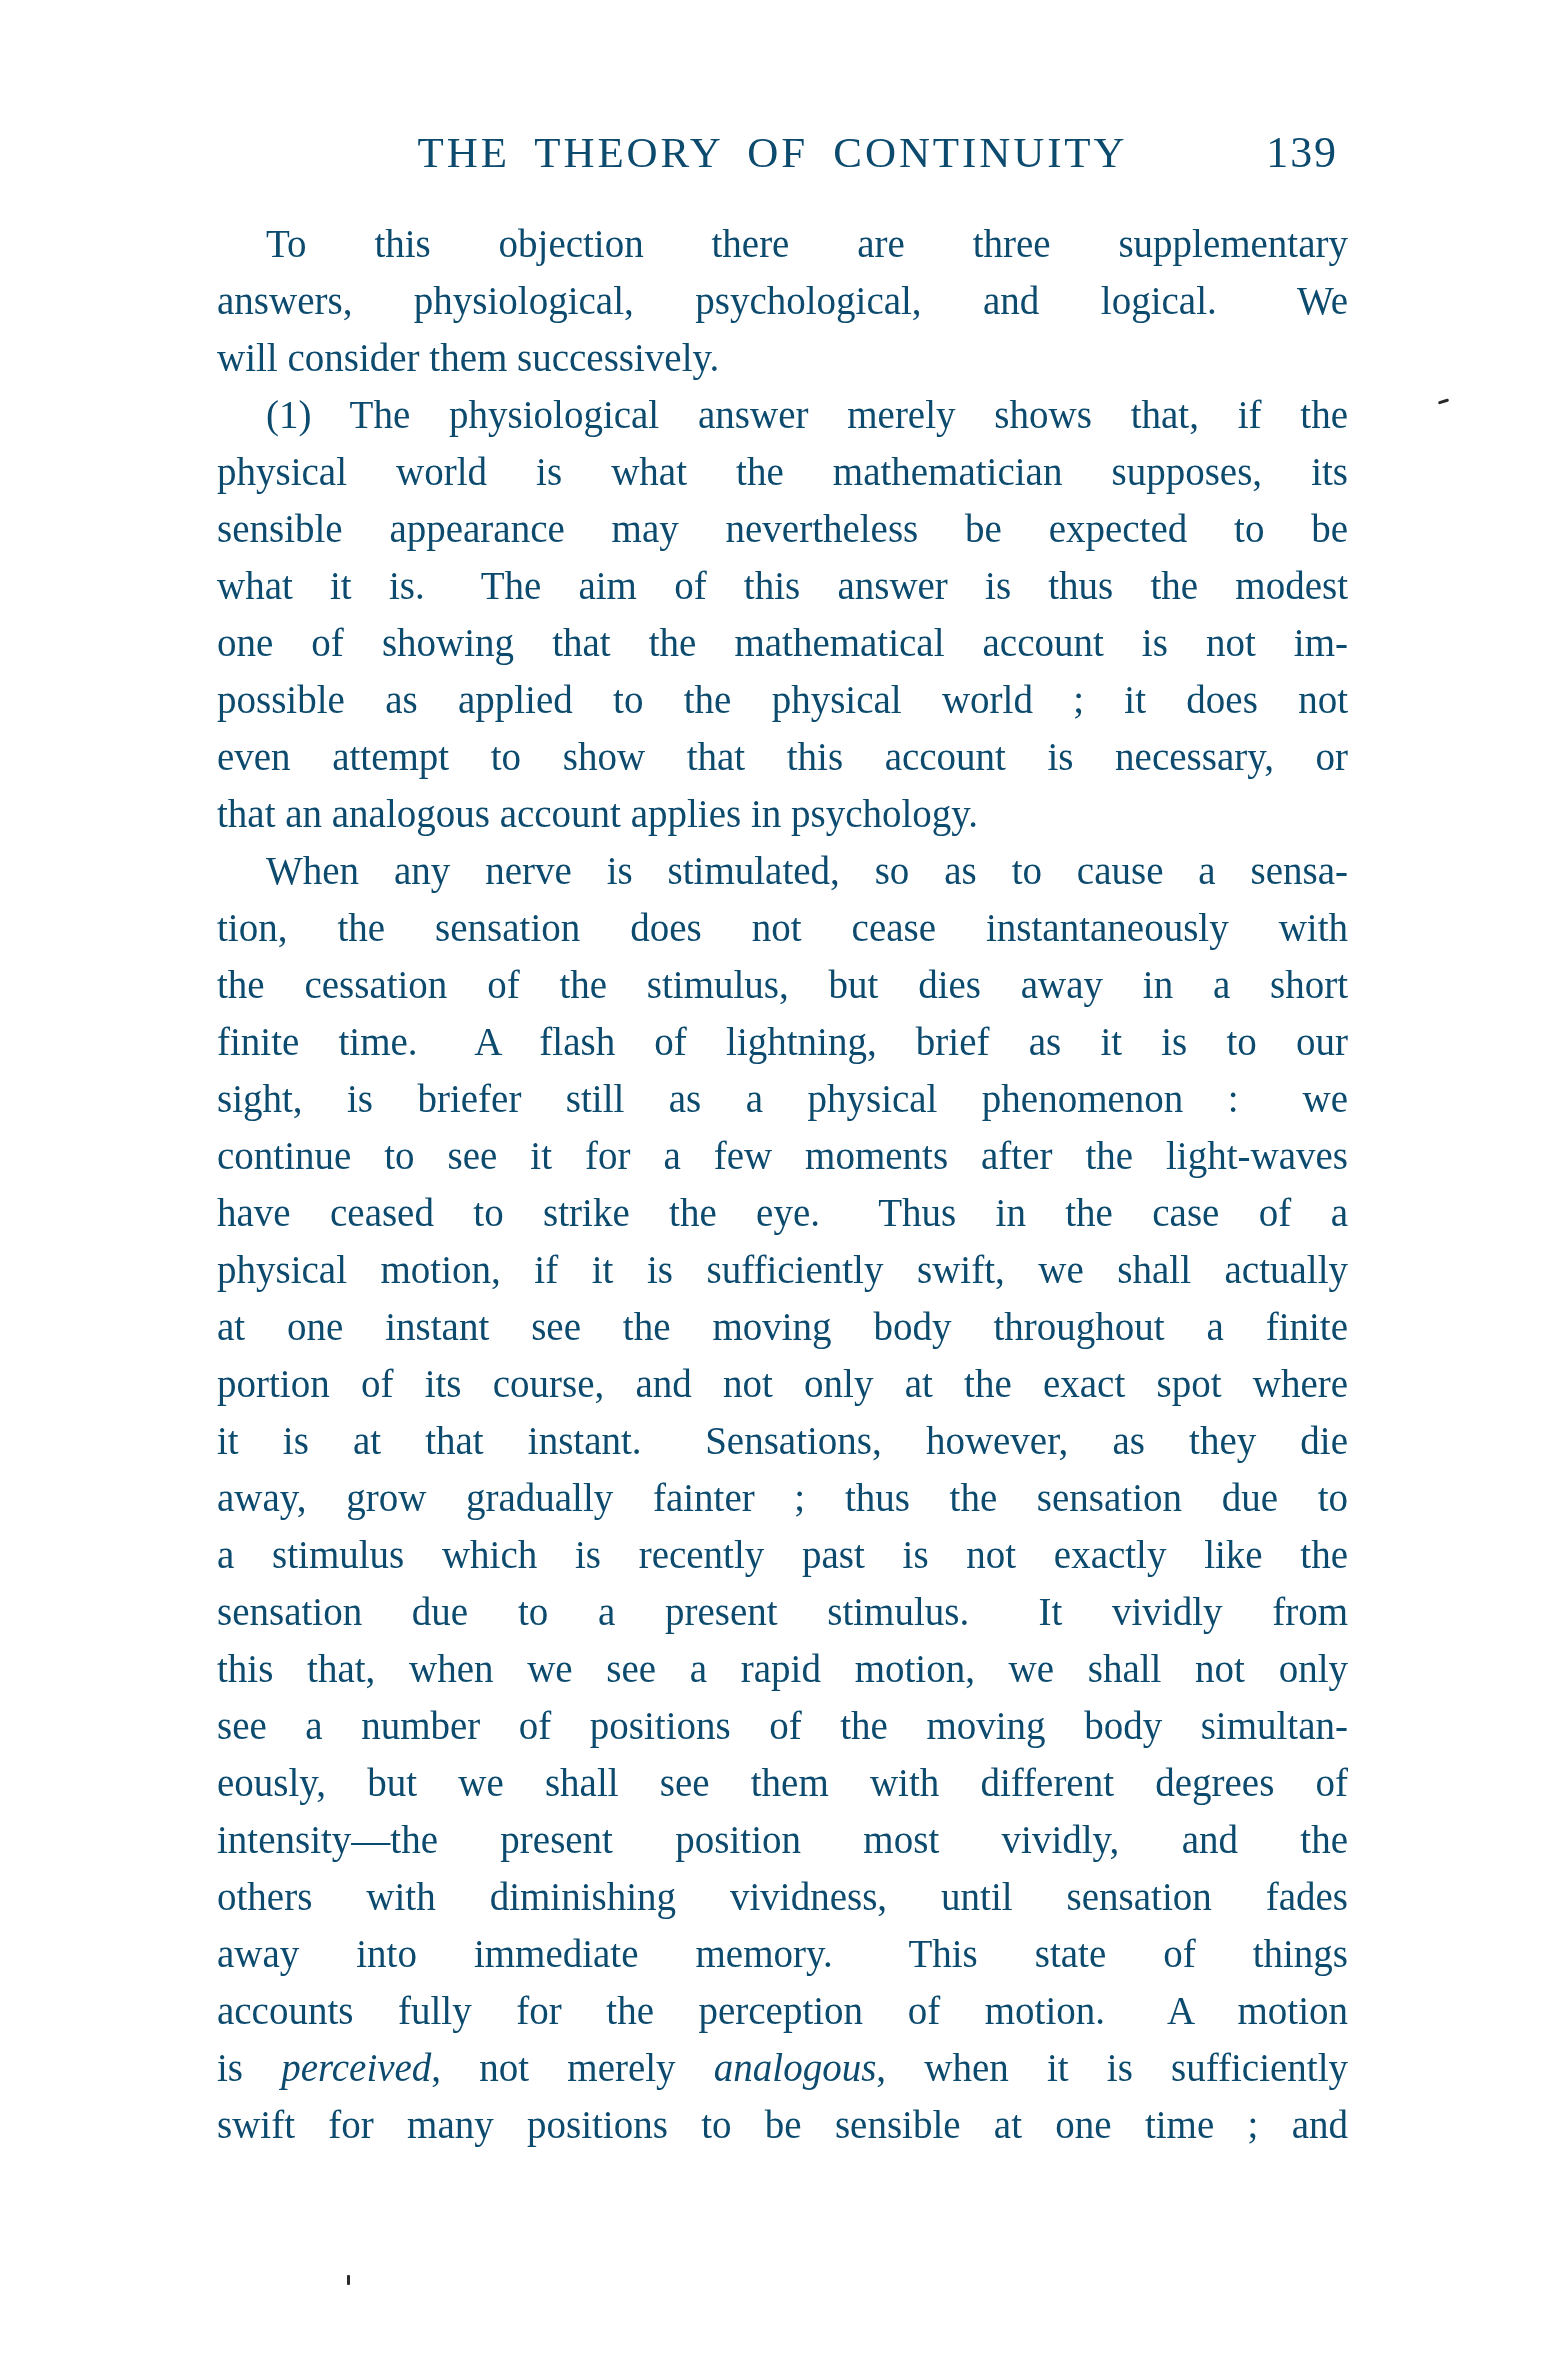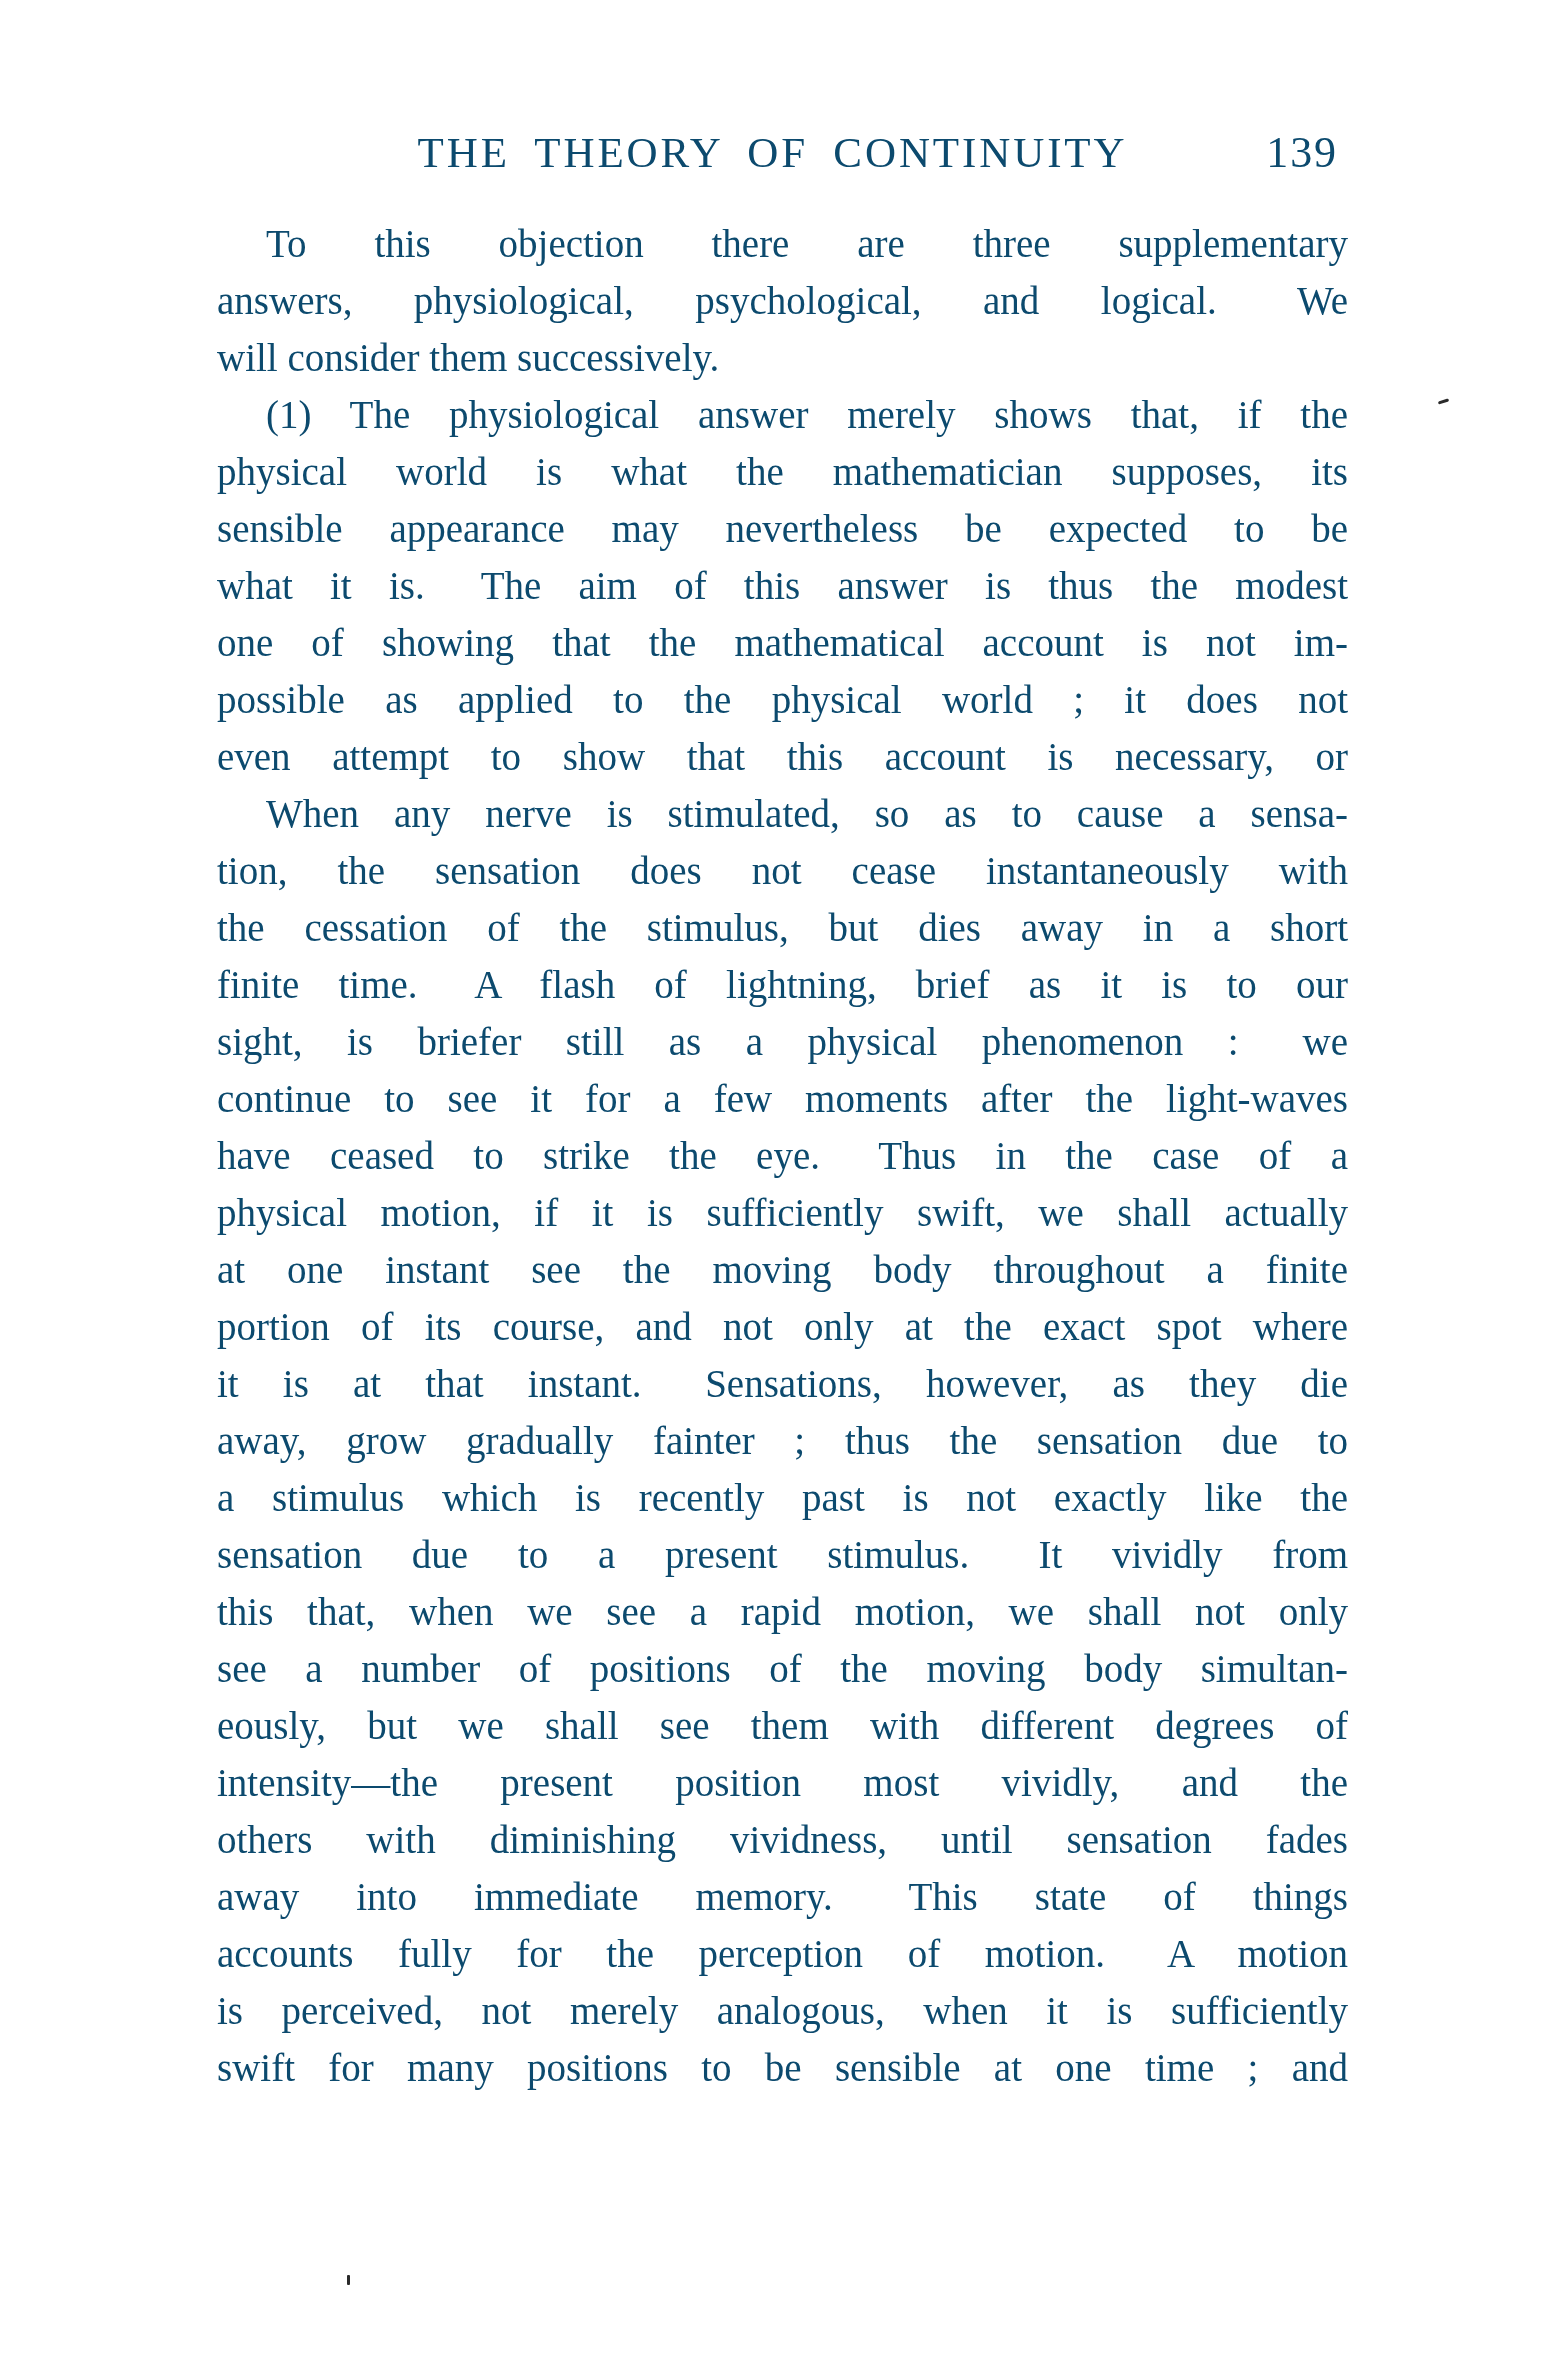--- a/index.html
+++ b/index.html
@@ -54,20 +54,21 @@
     text-align-last: justify;
     overflow: visible;
   }
   .line.indent {
     text-indent: 49px;
   }
   .line.flush {
     text-align-last: left;
   }
   .em {
+    font-style: italic;
   }
   .speck {
     position: absolute;
     background: #2a2a2a;
   }
   .speck-1 {
     left: 1438px;
     top: 400px;
     width: 10.7px;
     height: 2.9px;
@@ -96,20 +97,21 @@
       <div class="line indent"><span>To this objection there are three supplementary</span></div>
       <div class="line"><span>answers, physiological, psychological, and logical.  We</span></div>
       <div class="line flush"><span>will consider them successively.</span></div>
       <div class="line indent"><span>(1) The physiological answer merely shows that, if the</span></div>
       <div class="line"><span>physical world is what the mathematician supposes, its</span></div>
       <div class="line"><span>sensible appearance may nevertheless be expected to be</span></div>
       <div class="line"><span>what it is.  The aim of this answer is thus the modest</span></div>
       <div class="line"><span>one of showing that the mathematical account is not im-</span></div>
       <div class="line"><span>possible as applied to the physical world ; it does not</span></div>
       <div class="line"><span>even attempt to show that this account is necessary, or</span></div>
+      <div class="line flush"><span>that an analogous account applies in psychology.</span></div>
       <div class="line indent"><span>When any nerve is stimulated, so as to cause a sensa-</span></div>
       <div class="line"><span>tion, the sensation does not cease instantaneously with</span></div>
       <div class="line"><span>the cessation of the stimulus, but dies away in a short</span></div>
       <div class="line"><span>finite time.  A flash of lightning, brief as it is to our</span></div>
       <div class="line"><span>sight, is briefer still as a physical phenomenon :  we</span></div>
       <div class="line"><span>continue to see it for a few moments after the light-waves</span></div>
       <div class="line"><span>have ceased to strike the eye.  Thus in the case of a</span></div>
       <div class="line"><span>physical motion, if it is sufficiently swift, we shall actually</span></div>
       <div class="line"><span>at one instant see the moving body throughout a finite</span></div>
       <div class="line"><span>portion of its course, and not only at the exact spot where</span></div>

